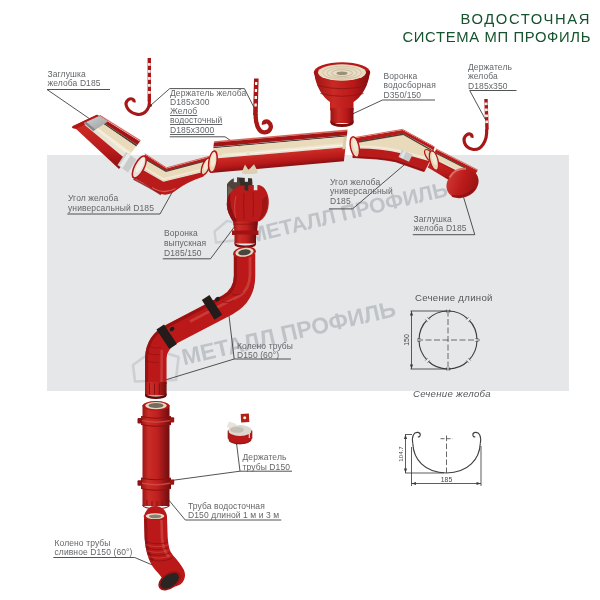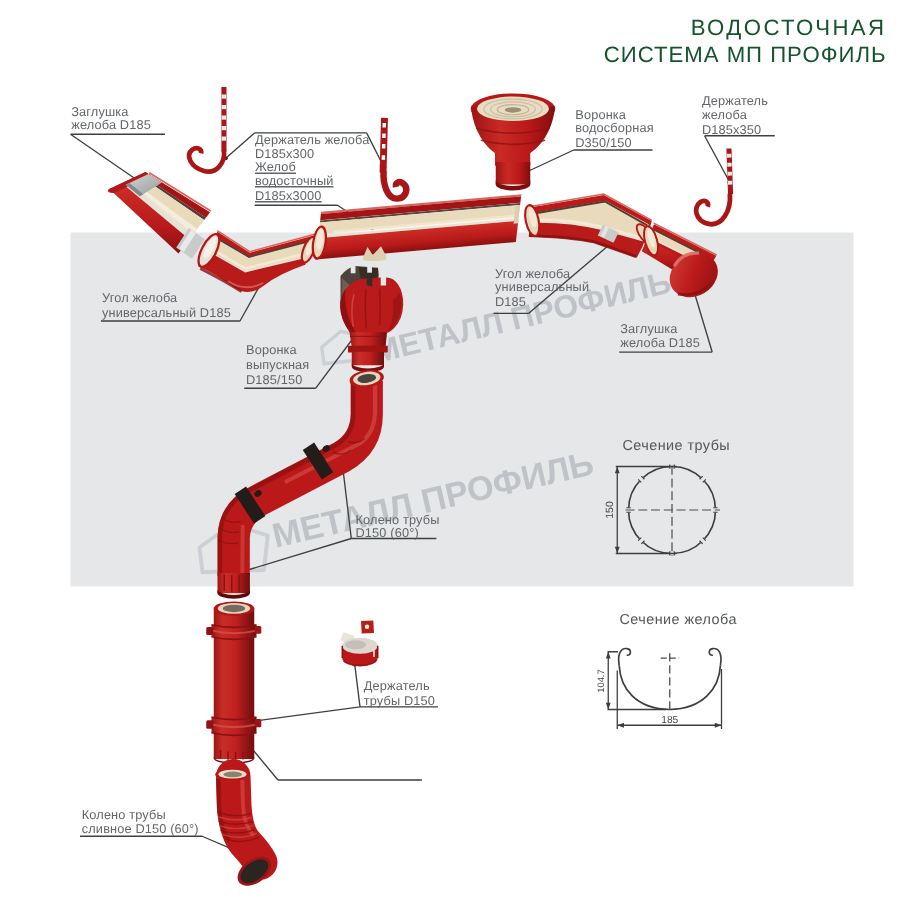--- a/index.html
+++ b/index.html
@@ -335,16 +335,17 @@
 <div class="lbl" style="left:170px;top:69.5px;margin-top:19px;">Держатель желоба<br>D185x300</div>
 <div class="lbl" style="left:170px;top:106.5px;text-decoration:underline;">Желоб<br>водосточный<br>D185x3000</div>
 <div class="lbl" style="left:383.5px;top:71.5px;">Воронка<br>водосборная<br>D350/150</div>
 <div class="lbl" style="left:468px;top:62.5px;">Держатель<br>желоба<br>D185x350</div>
 <div class="lbl" style="left:68px;top:194px;">Угол желоба<br>универсальный D185</div>
 <div class="lbl" style="left:330px;top:177.5px;">Угол желоба<br>универсальный<br>D185</div>
 <div class="lbl" style="left:413.5px;top:214.5px;">Заглушка<br>желоба D185</div>
 <div class="lbl" style="left:164px;top:229px;">Воронка<br>выпускная<br>D185/150</div>
 <div class="lbl" style="left:237px;top:341.5px;">Колено трубы<br>D150 (60°)</div>
 <div class="lbl" style="left:242.5px;top:453px;">Держатель<br>трубы D150</div>
+<div class="lbl" style="left:188px;top:501.5px;">Труба водосточная<br>D150 длиной 1 м и 3 м</div>
 <div class="lbl" style="left:54.5px;top:538.5px;">Колено трубы<br>сливное D150 (60°)</div>
-<div class="sec" style="left:415px;top:292px;">Сечение трубы</div>
-<div class="sec" style="left:413px;top:408px;">Сечение желоба</div>
+<div class="sec" style="left:415px;top:292px;">Сечение длиной</div>
+<div class="sec" style="left:413px;top:388px;font-style:italic;">Сечение желоба</div>
 </div>
 
 </body></html>

